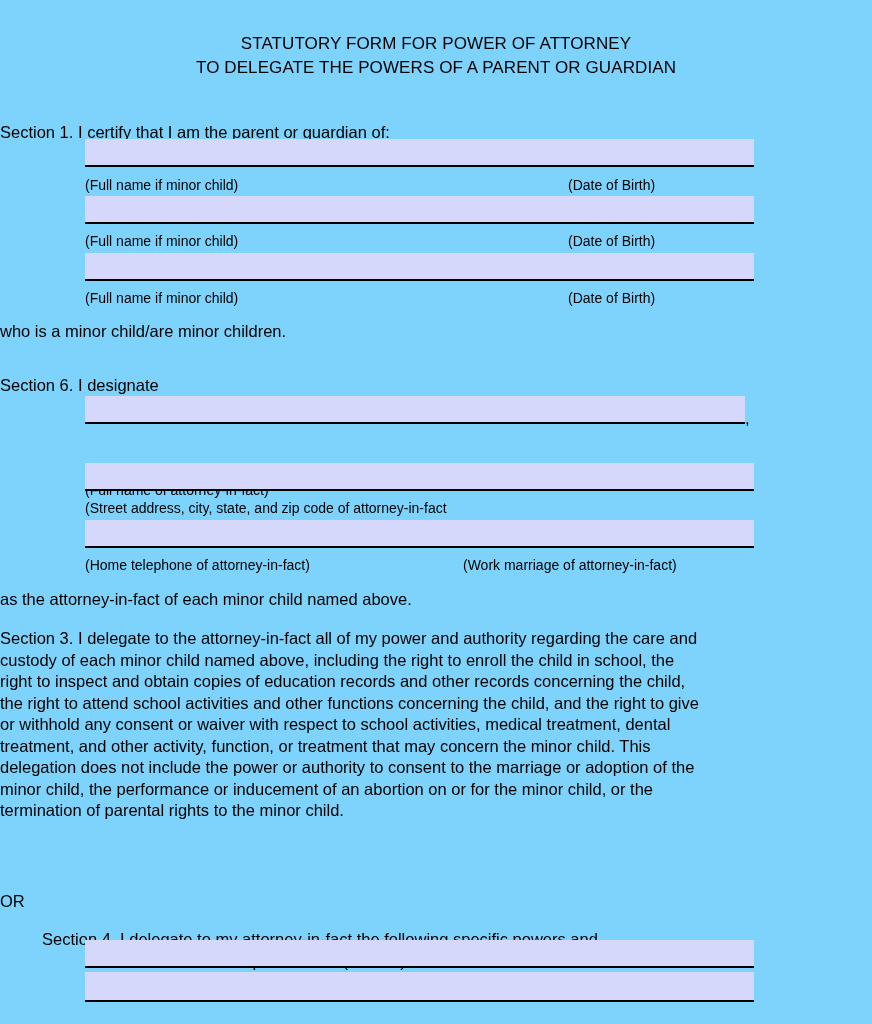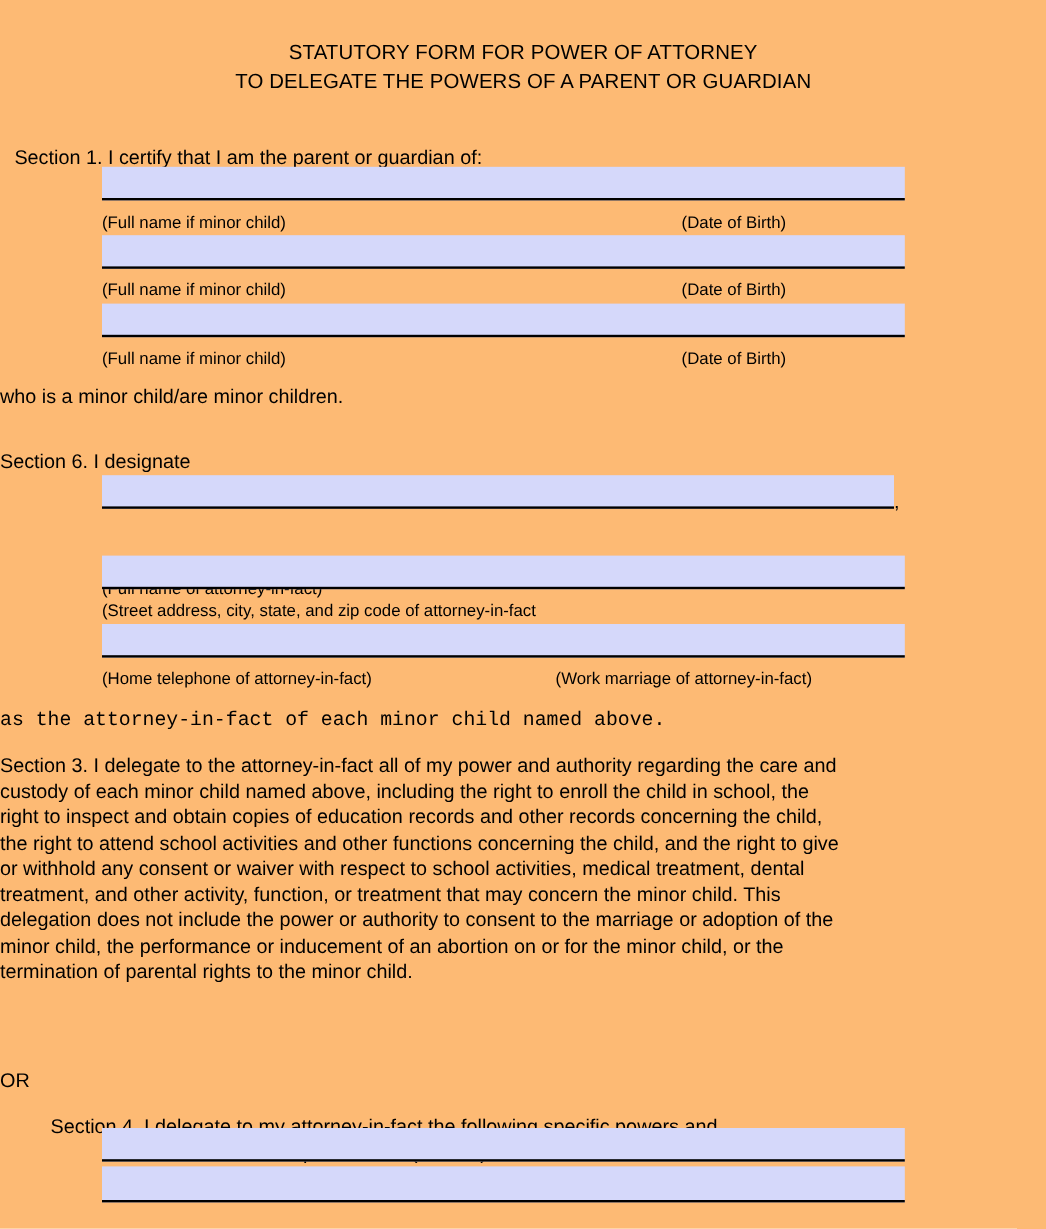--- a/index.html
+++ b/index.html
@@ -9,21 +9,21 @@
     background: #ffffff;
   }
   body {
     font-family: "Liberation Sans", sans-serif;
     color: #000000;
   }
   .page {
     position: relative;
     width: 872px;
     height: 1024px;
-    background: #fdba74;
+    background: #7dd3fc;
     overflow: hidden;
     box-sizing: border-box;
   }
 
   
   .doc-title {
     position: absolute;
     left: 0;
     top: 32px;
     width: 872px;
@@ -69,21 +69,21 @@
 </head>
 <body>
 
 <div class="page">
 
   <div class="doc-title">
     <span class="title-line">STATUTORY FORM FOR POWER OF ATTORNEY</span>
     <span class="title-line">TO DELEGATE THE POWERS OF A PARENT OR GUARDIAN</span>
   </div>
 
-  <div class="para" style="top:122px;padding-left:12px;">Section 1. I certify that I am the parent or guardian of:</div>
+  <div class="para" style="top:122px;">Section 1. I certify that I am the parent or guardian of:</div>
 
   <div class="field" style="top:139px; width:669px; height:28px;"></div>
   <div class="caption" style="left:85px; top:175px;">(Full name if minor child)</div>
   <div class="caption" style="left:568px; top:175px;">(Date of Birth)</div>
 
   <div class="field" style="top:196px; width:669px; height:28px;"></div>
   <div class="caption" style="left:85px; top:231px;">(Full name if minor child)</div>
   <div class="caption" style="left:568px; top:231px;">(Date of Birth)</div>
 
   <div class="field" style="top:253px; width:669px; height:28px;"></div>
@@ -98,21 +98,21 @@
   <div class="field-comma" style="left:745px; top:410px;">,</div>
   <div class="caption" style="left:85px; top:435px;margin-top:45px;">(Full name of attorney-in-fact)</div>
 
   <div class="field" style="top:463px; width:669px; height:28px;"></div>
   <div class="caption" style="left:85px; top:498px;">(Street address, city, state, and zip code of attorney-in-fact</div>
 
   <div class="field" style="top:520px; width:669px; height:28px;"></div>
   <div class="caption" style="left:85px; top:555px;">(Home telephone of attorney-in-fact)</div>
   <div class="caption" style="left:463px; top:555px;">(Work marriage of attorney-in-fact)</div>
 
-  <div class="para" style="top:589px;font-family:Liberation Mono, monospace;">as the attorney-in-fact of each minor child named above.</div>
+  <div class="para" style="top:589px;">as the attorney-in-fact of each minor child named above.</div>
 
   <div class="para wide" style="top:628px; width:700px;">Section 3. I delegate to the attorney-in-fact all of my power and authority regarding the care and custody of each minor child named above, including the right to enroll the child in school, the right to inspect and obtain copies of education records and other records concerning the child, the right to attend school activities and other functions concerning the child, and the right to give or withhold any consent or waiver with respect to school activities, medical treatment, dental treatment, and other activity, function, or treatment that may concern the minor child. This delegation does not include the power or authority to consent to the marriage or adoption of the minor child, the performance or inducement of an abortion on or for the minor child, or the termination of parental rights to the minor child.</div>
 
   <div class="para" style="top:891px;">OR</div>
 
   <div class="para" style="top:929px; width:640px;text-align:center;">Section 4. I delegate to my attorney-in-fact the following specific powers and responsibilities (write in):</div>
 
   <div class="field" style="top:940px; width:669px; height:28px;"></div>
   <div class="field" style="top:972px; width:669px; height:30px;"></div>
 

